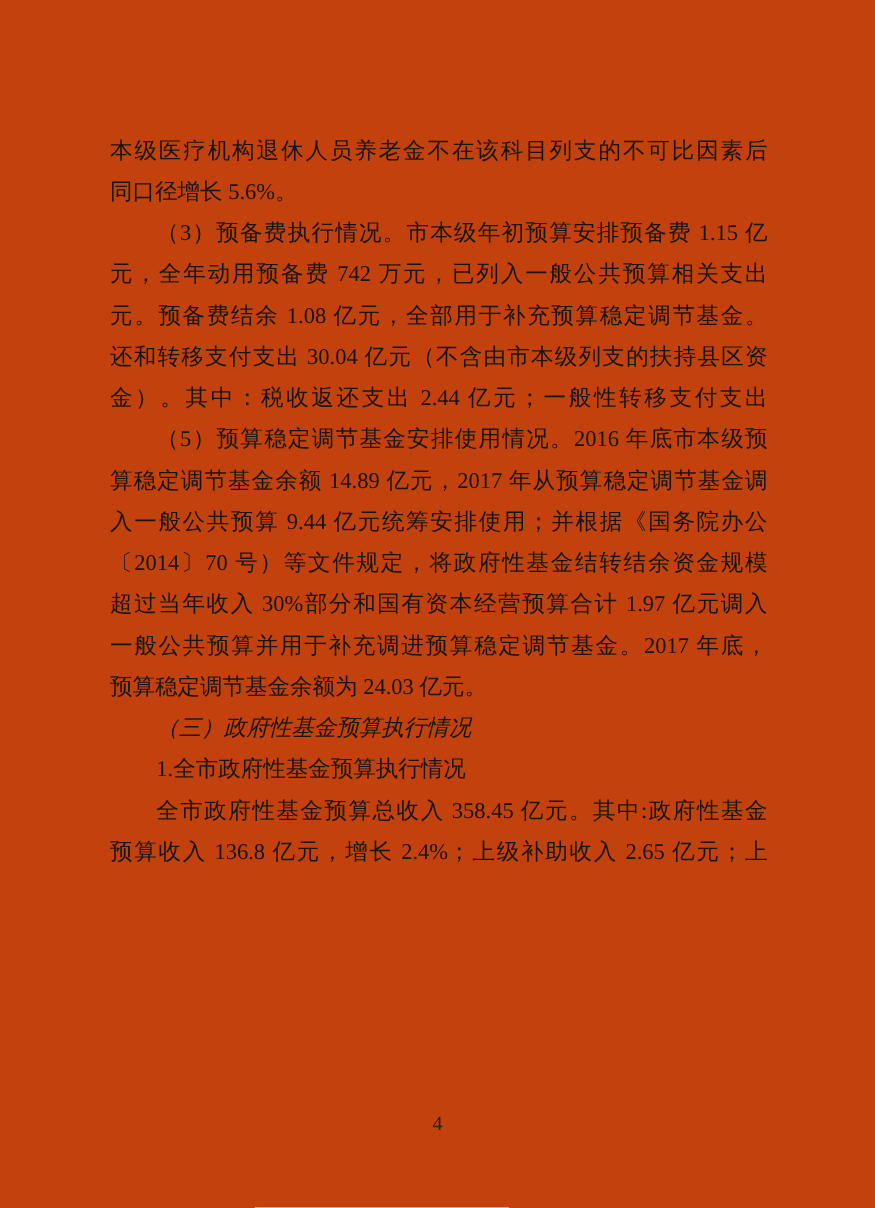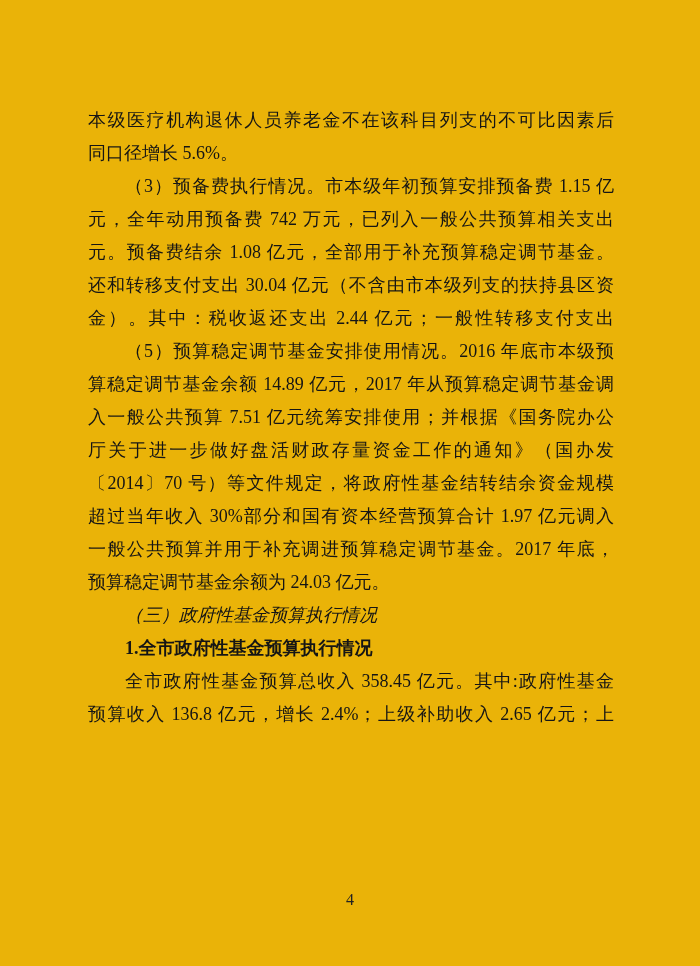--- a/index.html
+++ b/index.html
@@ -4,21 +4,21 @@
 <style>
   html, body {
     margin: 0;
     padding: 0;
     background: #ffffff;
   }
   .page {
     position: relative;
     width: 700px;
     height: 966px;
-    background: #eab308;
+    background: #c2410c;
     overflow: hidden;
     font-family: "Liberation Serif", "DejaVu Serif", serif;
     color: #151515;
   }
   .doc-body {
     position: absolute;
     left: 88px;
     top: 104px;
     width: 526px;
   }
@@ -37,21 +37,21 @@
     text-align-last: left;
   }
   .ln.ind {
     padding-left: 37px;
   }
   .ln.kai {
     font-style: italic;
     text-align: center;
   }
   .ln.b {
-    font-weight: bold;
+    font-weight: normal;
     font-style: normal;
   }
   .page-number {
     position: absolute;
     top: 888px;
     left: 0;
     width: 700px;
     text-align: center;
     font-size: 16px;
     line-height: 24px;
@@ -65,22 +65,21 @@
   <div class="doc-body">
     <div class="ln">本级医疗机构退休人员养老金不在该科目列支的不可比因素后</div>
     <div class="ln sh">同口径增长 5.6%。</div>
     <div class="ln ind">（3）预备费执行情况。市本级年初预算安排预备费 1.15 亿</div>
     <div class="ln">元，全年动用预备费 742 万元，已列入一般公共预算相关支出</div>
     <div class="ln">元。预备费结余 1.08 亿元，全部用于补充预算稳定调节基金。</div>
     <div class="ln">还和转移支付支出 30.04 亿元（不含由市本级列支的扶持县区资</div>
     <div class="ln">金）。其中：税收返还支出 2.44 亿元；一般性转移支付支出</div>
     <div class="ln ind">（5）预算稳定调节基金安排使用情况。2016 年底市本级预</div>
     <div class="ln">算稳定调节基金余额 14.89 亿元，2017 年从预算稳定调节基金调</div>
-    <div class="ln">入一般公共预算 7.51 亿元统筹安排使用；并根据《国务院办公</div>
-    <div class="ln">厅关于进一步做好盘活财政存量资金工作的通知》（国办发</div>
+    <div class="ln">入一般公共预算 9.44 亿元统筹安排使用；并根据《国务院办公</div>
     <div class="ln">〔2014〕70 号）等文件规定，将政府性基金结转结余资金规模</div>
     <div class="ln">超过当年收入 30%部分和国有资本经营预算合计 1.97 亿元调入</div>
     <div class="ln">一般公共预算并用于补充调进预算稳定调节基金。2017 年底，</div>
     <div class="ln sh">预算稳定调节基金余额为 24.03 亿元。</div>
     <div class="ln ind sh kai">（三）政府性基金预算执行情况</div>
     <div class="ln ind sh b">1.全市政府性基金预算执行情况</div>
     <div class="ln ind">全市政府性基金预算总收入 358.45 亿元。其中:政府性基金</div>
     <div class="ln">预算收入 136.8 亿元，增长 2.4%；上级补助收入 2.65 亿元；上</div>
   </div>
   <div class="page-number">4</div>

